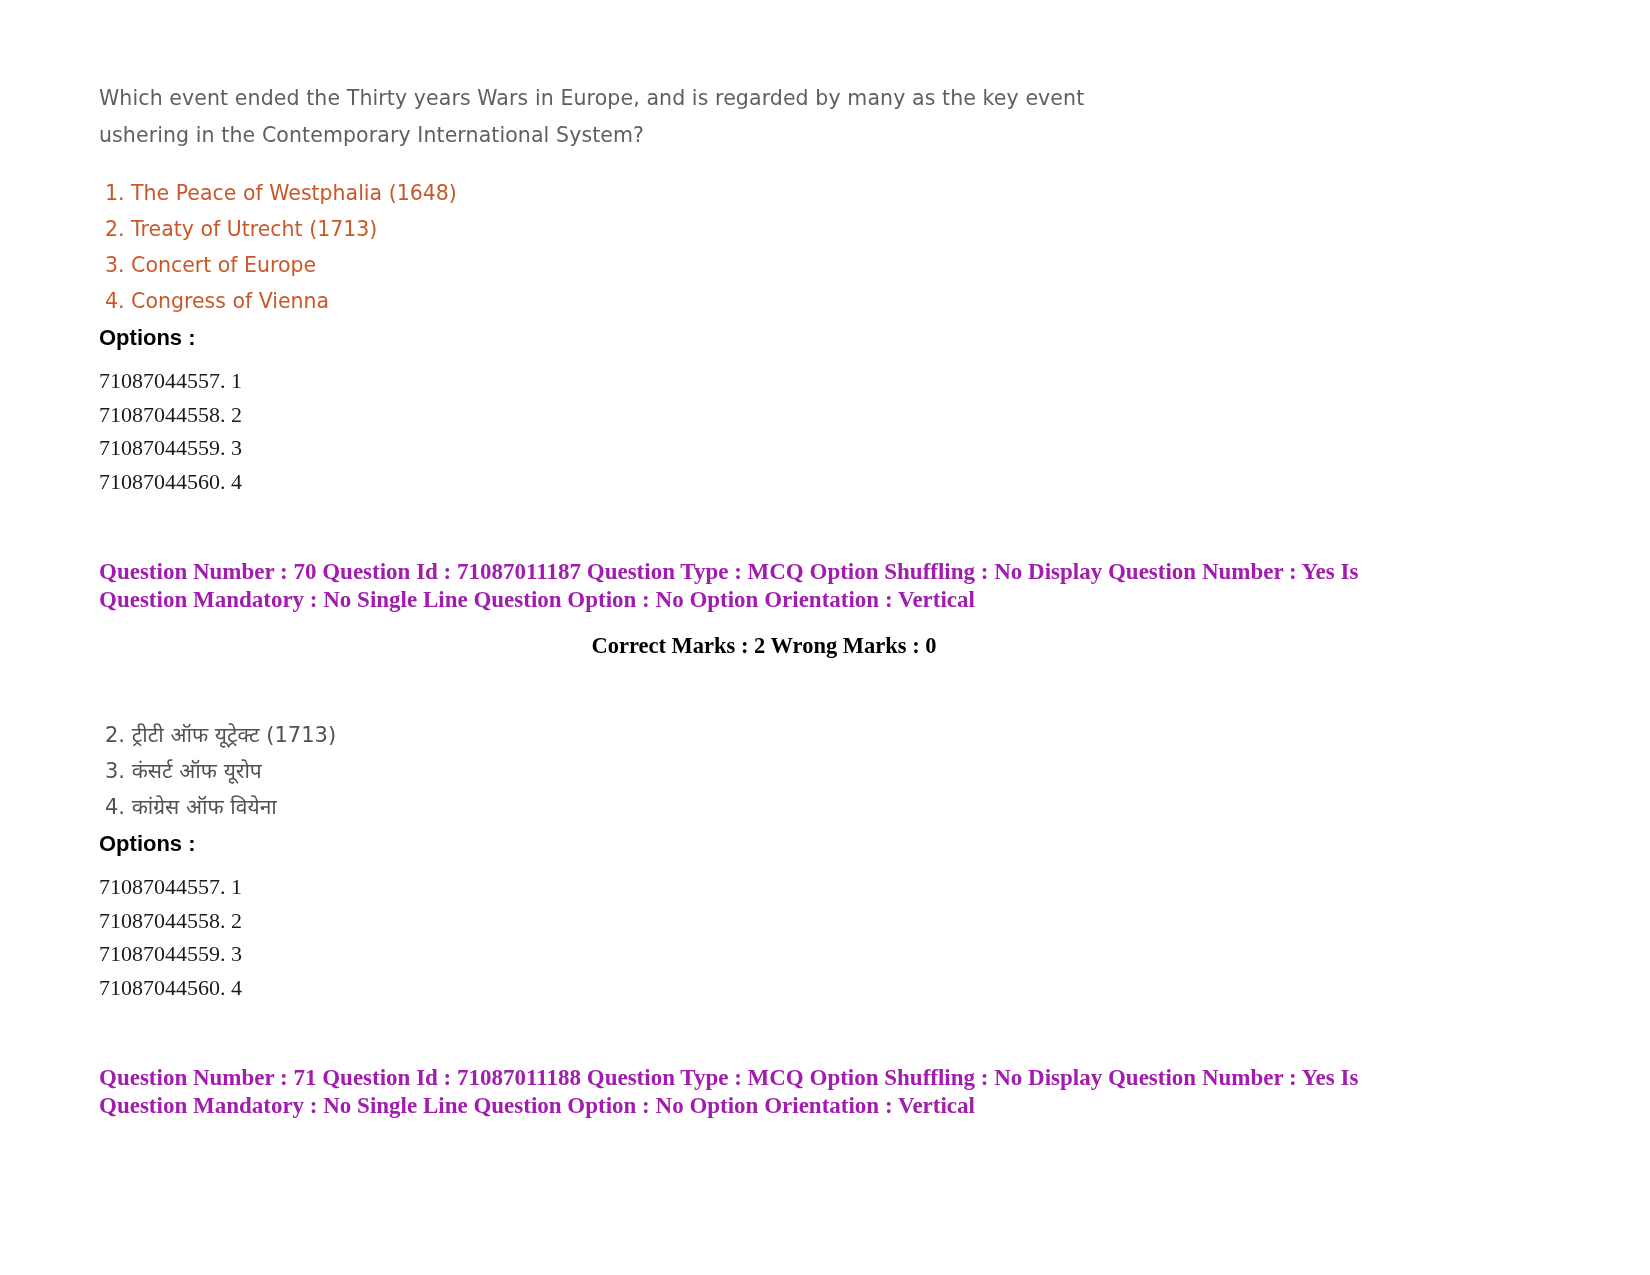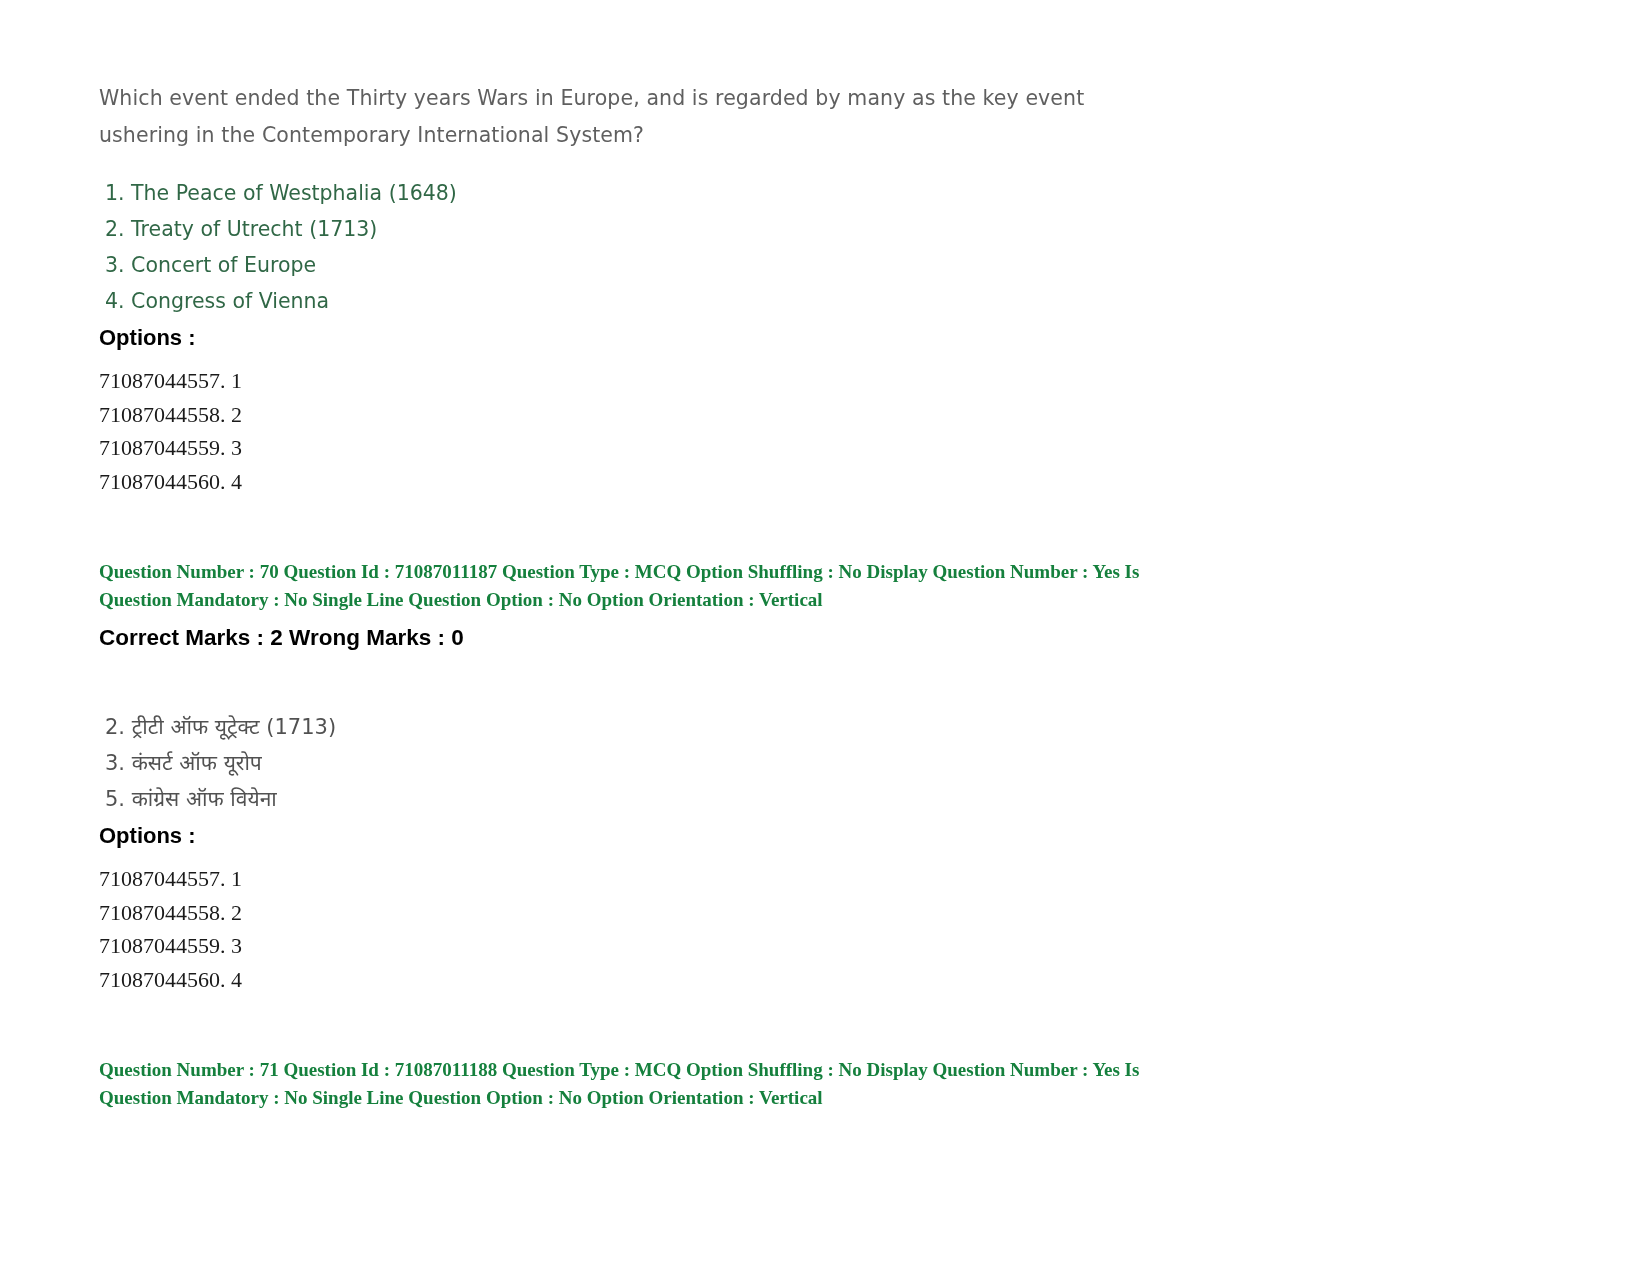--- a/index.html
+++ b/index.html
@@ -43,21 +43,21 @@
     white-space: nowrap;
   }
 
   .opt-list {
     margin-top: 21px;
   }
   .opt-list .line {
     font-family: "DejaVu Sans", sans-serif;
     font-size: 20.5px;
     line-height: 36px;
-    color: #14532d;
+    color: #c2410c;
     padding-left: 6px;
     opacity: 0.88;
     white-space: nowrap;
   }
 
   
   .q-body-hi {
     font-family: "DejaVu Sans", sans-serif;
     font-size: 21px;
     line-height: 38px;
@@ -89,35 +89,36 @@
     font-family: "Liberation Serif", serif;
     font-size: 22px;
     line-height: 33.5px;
     color: #1a1a1a;
     white-space: nowrap;
   }
 
   .meta-block {
     font-family: "Liberation Serif", serif;
     font-weight: bold;
-    font-size: 19px;
+    font-size: 23px;
     line-height: 28px;
-    color: #15803d;
+    color: #a21caf;
   }
   .meta-block .meta-line {
     white-space: nowrap;
   }
   .meta-marks {
-    font-family: Liberation Sans, sans-serif;
+    font-family: Liberation Serif, serif;
     font-weight: bold;
     font-size: 22.5px;
     line-height: 32px;
     color: #000;
-    margin-top: 8px;
+    margin-top: 16px;
     white-space: nowrap;
+    text-align: center;
   }
 
   .spacer-lg { height: 60px; }
   .spacer-md { height: 34px; }
 </style>
 </head>
 <body>
 
 <div class="page">
   <div class="content">
@@ -150,21 +151,21 @@
       <div class="meta-line">Question Mandatory : No Single Line Question Option : No Option Orientation : Vertical</div>
     </div>
     <div class="meta-marks">Correct Marks : 2 Wrong Marks : 0</div>
 
     <div class="spacer-md"></div>
 
 
     <div class="opt-list opt-list-hi">
       <div class="line">2. ट्रीटी ऑफ यूट्रेक्ट (1713)</div>
       <div class="line">3. कंसर्ट ऑफ यूरोप</div>
-      <div class="line">5. कांग्रेस ऑफ वियेना</div>
+      <div class="line">4. कांग्रेस ऑफ वियेना</div>
     </div>
 
     <div class="options-label">Options :</div>
 
     <div class="opt-ids">
       <div class="opt-id">71087044557. 1</div>
       <div class="opt-id">71087044558. 2</div>
       <div class="opt-id">71087044559. 3</div>
       <div class="opt-id">71087044560. 4</div>
     </div>

